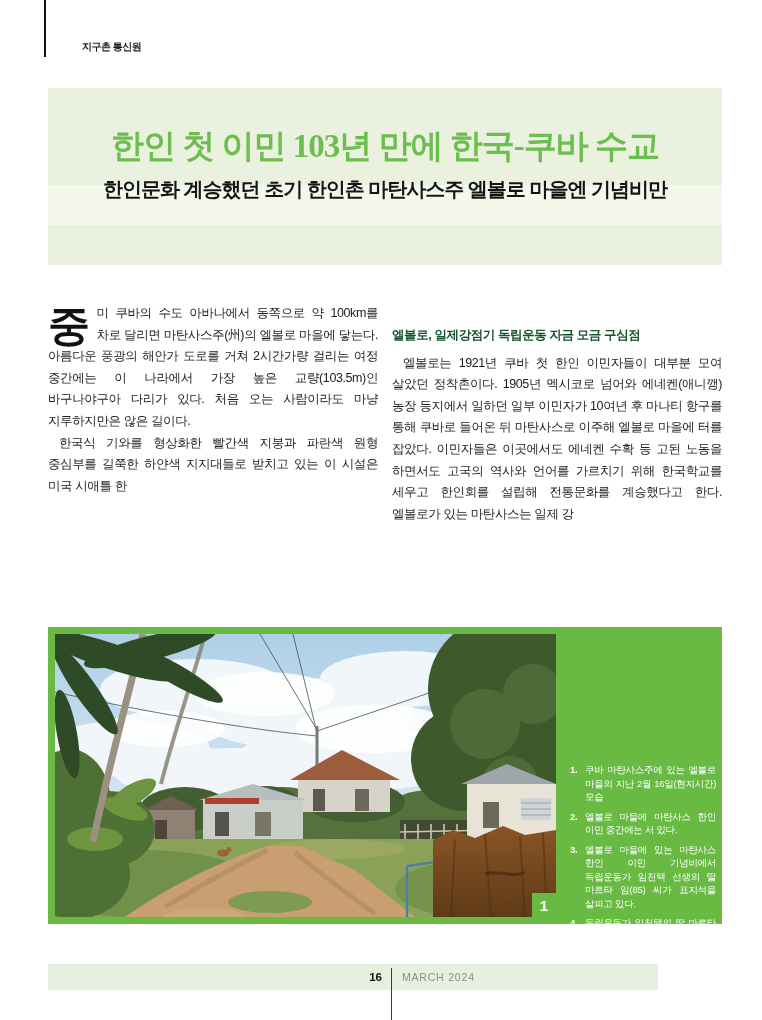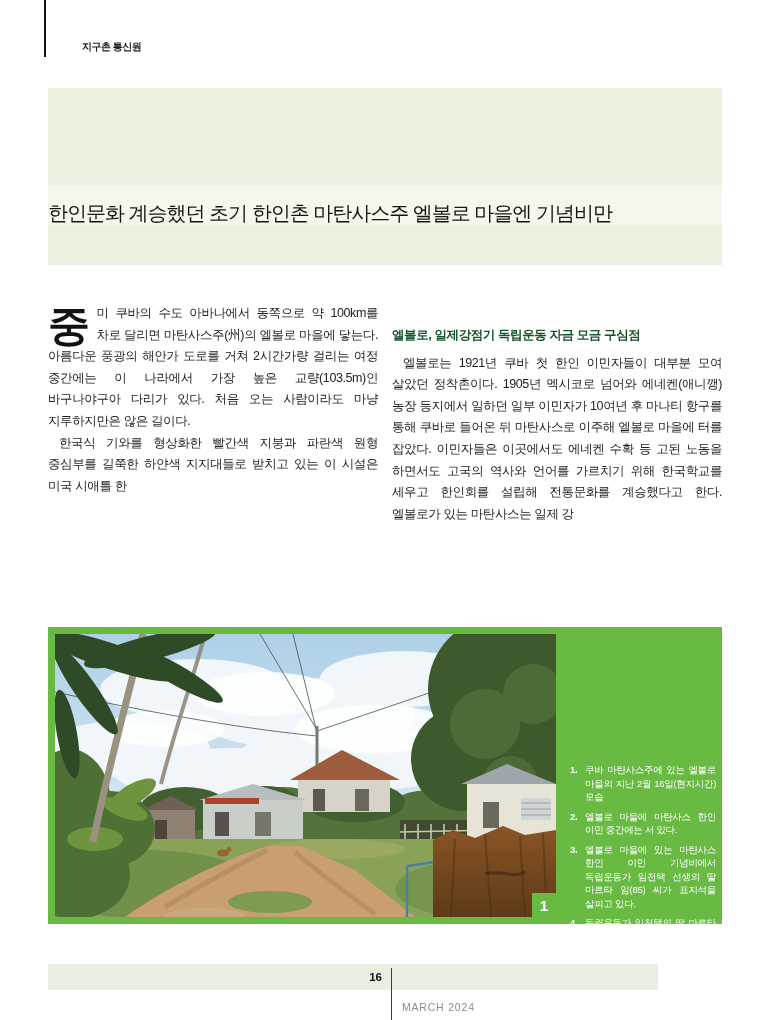--- a/index.html
+++ b/index.html
@@ -14,22 +14,22 @@
 
   
   .header-box { position:absolute; left:48px; top:88px; width:674px; height:177px; background:#ebf1df; }
   .subtitle-band { position:absolute; left:0; top:97px; width:100%; height:40px; background:#f4f8ea; }
   .main-title {
     position:absolute; left:0; top:36px; width:100%; text-align:center;
     font-family:"Liberation Serif","DejaVu Serif",serif;
     font-size:33px; font-weight:700; color:#6cbe4e; letter-spacing:-1px; margin:0;
   }
   .sub-title {
-    position:absolute; left:0; top:112px; width:100%; text-align:left;
-    font-size:20px; font-weight:400; color:#141414; letter-spacing:-1px; margin:0;
+    position:absolute; left:0; top:88px; width:100%; text-align:center;
+    font-size:20px; font-weight:700; color:#141414; letter-spacing:-1px; margin:0;
   }
 
   
   .article { position:absolute; left:48px; top:303px; width:674px; display:flex; gap:14px; }
   .col { width:330px; }
   .col p { margin:0; font-size:12.5px; line-height:21.6px; text-align:justify; letter-spacing:-0.4px; word-break:keep-all; }
   .col p.indent { text-indent:11px; }
   .dropcap {
     float:left; font-size:42px; line-height:40px; font-weight:800; color:#111;
     padding:3px 7px 0 0;
@@ -44,33 +44,34 @@
     position:absolute; right:0; bottom:0; width:24px; height:24px; background:#68ba43;
     color:#ffffff; font-weight:800; font-size:15px; display:flex; align-items:center; justify-content:center;
   }
   .captions { position:absolute; left:522px; top:136px; width:146px; }
   .cap-item { position:relative; padding-left:15px; margin-bottom:6px; color:#ffffff; font-size:9.5px; line-height:13.5px; text-align:justify; letter-spacing:-0.3px; word-break:keep-all; }
   .cap-num { position:absolute; left:0; top:0; font-weight:800; }
 
   
   .footer-band { position:absolute; left:48px; top:964px; width:610px; height:26px; background:#e9efe0; }
   .footer-pagenum { position:absolute; left:0; top:0; width:334px; height:26px; display:flex; align-items:center; justify-content:flex-end; font-size:11.5px; font-weight:800; color:#111; }
-  .footer-issue { position:absolute; left:354px; top:0; height:26px; display:flex; align-items:center; font-size:10.5px; color:#8b9086; letter-spacing:0.8px;margin-top:30px; }
+  .footer-issue { position:absolute; left:354px; top:0; height:26px; display:flex; align-items:center; font-size:10.5px; color:#8b9086; letter-spacing:0.8px; }
   .footer-divider { position:absolute; left:391px; top:968px; width:1px; height:52px; background:#3c3c3c; }
 </style>
 </head>
 <body>
 
 <div id="page">
 
   <div class="kicker-line"></div>
   <div class="kicker">지구촌 통신원</div>
 
   <div class="header-box">
     <div class="subtitle-band"></div>
+    <h1 class="main-title">한인 첫 이민 103년 만에 한국-쿠바 수교</h1>
     <h2 class="sub-title">한인문화 계승했던 초기 한인촌 마탄사스주 엘볼로 마을엔 기념비만</h2>
   </div>
 
   <div class="article">
     <div class="col">
       <p><span class="dropcap">중</span><span>미 쿠바의 수도 아바나에서 동쪽으로 약 100km를 차로 달리면 마탄사스주(州)의 엘볼로 마을에 닿는다. 아름다운 풍광의 해안가 도로를 거쳐 2시간가량 걸리는 여정 중간에는 이 나라에서 가장 높은 교량(103.5m)인 바구나야구아 다리가 있다. 처음 오는 사람이라도 마냥 지루하지만은 않은 길이다.</span></p>
       <p class="indent">한국식 기와를 형상화한 빨간색 지붕과 파란색 원형 중심부를 길쭉한 하얀색 지지대들로 받치고 있는 이 시설은 미국 시애틀 한</p>
     </div>
     <div class="col">
       <p class="sec-head">엘볼로, 일제강점기 독립운동 자금 모금 구심점</p>

